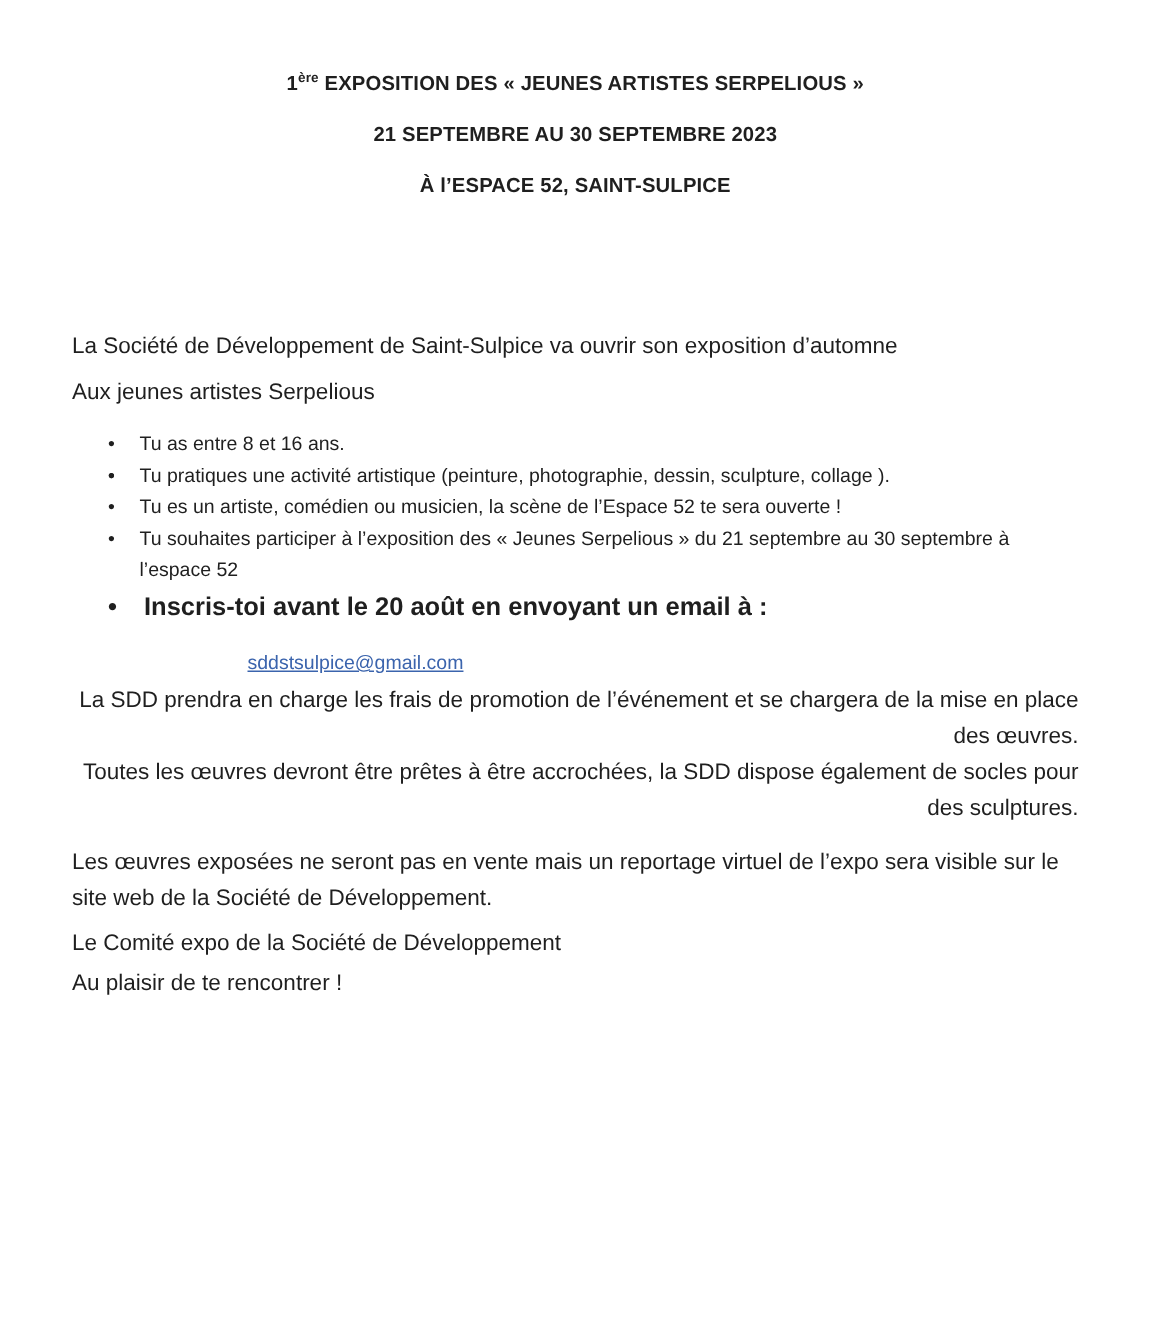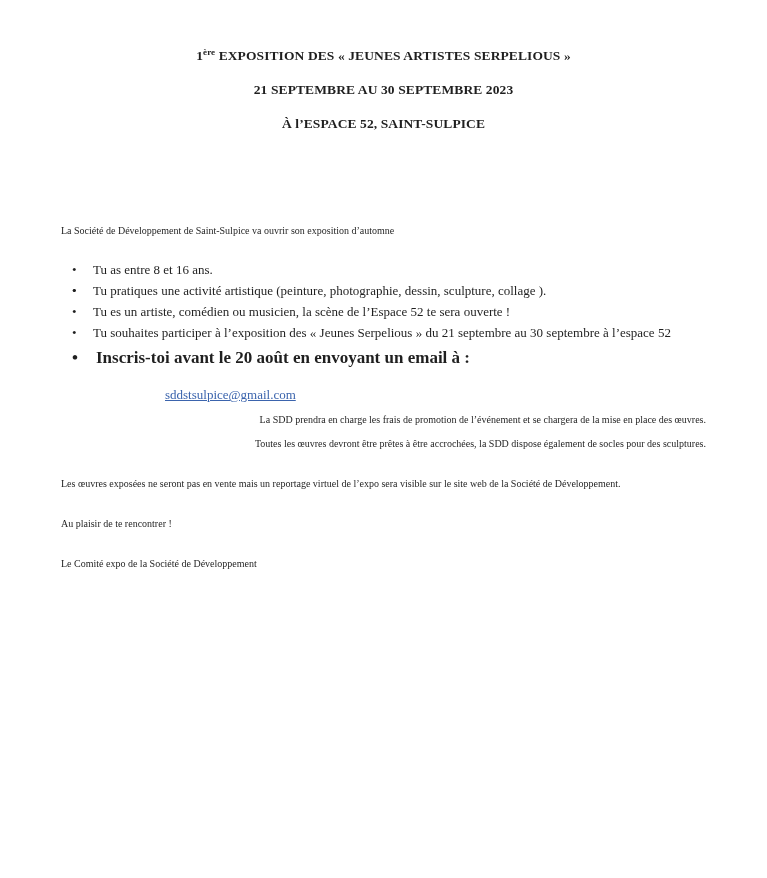--- a/index.html
+++ b/index.html
@@ -7,42 +7,42 @@
     padding: 0;
     background: #ffffff;
   }
   .page {
     position: relative;
     width: 767px;
     height: 878px;
     box-sizing: border-box;
     padding: 46px 45px 0 45px;
     background: #ffffff;
-    font-family: Liberation Serif, serif;
+    font-family: Liberation Sans, sans-serif;
     color: #1f1f1f;
     overflow: hidden;
   }
   
   .title-line {
     text-align: center;
     font-weight: 700;
     font-size: 13.5px;
     line-height: 20px;
     margin: 0 0 14px 0;
     letter-spacing: 0.1px;
   }
   .title-line sup {
     font-size: 9px;
     line-height: 0;
   }
   
   .para {
-    font-size: 10px;
+    font-size: 15px;
     line-height: 24px;
-    margin: 16px;
+    margin: 3px;
   }
   .p-intro1   { margin-top: 85px; }
   .p-intro2   { margin-top: 7px; }
   .p-mention  { margin-top: 8px; }
   .p-confirm  { margin-top: 23px; }
   .p-sdd      { margin-top: 3px; text-align: right; }
   .p-vente    { margin-top: 12px; }
   .p-closing  { margin-top: 3px; }
   .p-signature{ margin-top: 6px; }
   
@@ -88,20 +88,21 @@
 <div class="page">
 
   <div class="title-line"><span>1</span><sup>ère</sup><span> EXPOSITION DES « JEUNES ARTISTES SERPELIOUS »</span></div>
 
   <div class="title-line">21 SEPTEMBRE AU 30 SEPTEMBRE 2023</div>
 
   <div class="title-line">À l’ESPACE 52, SAINT-SULPICE</div>
 
   <p class="para p-intro1">La Société de Développement de Saint-Sulpice va ouvrir son exposition d’automne</p>
 
+  <p class="para p-intro2">Aux jeunes artistes Serpelious</p>
 
   <ul class="criteria">
     <li>
       <span class="bullet">•</span><span>Tu as  entre 8 et 16 ans.</span>
     </li>
     <li>
       <span class="bullet">•</span>
     </li>
     <li>
       <span class="bullet">•</span><span>Tu pratiques une activité artistique (peinture, photographie, dessin, sculpture, collage ).</span>
@@ -123,17 +124,17 @@
 
 
 
   <p class="para p-sdd">
     <span>La SDD prendra en charge les frais de promotion de l’événement et se chargera de la mise en place des œuvres.</span><br>
     <span>Toutes les œuvres devront être prêtes à être accrochées, la SDD dispose également de socles pour des sculptures.</span>
   </p>
 
   <p class="para p-vente">Les œuvres exposées ne seront pas en vente mais un reportage virtuel de l’expo sera visible sur le site web de la Société de Développement.</p>
 
+  <p class="para p-signature">Le Comité expo de la Société de Développement</p>
+
   <p class="para p-closing">Au plaisir de te rencontrer !</p>
-
-  <p class="para p-signature">Le Comité expo de la Société de Développement</p>
 
 </div>
 
 </body></html>

